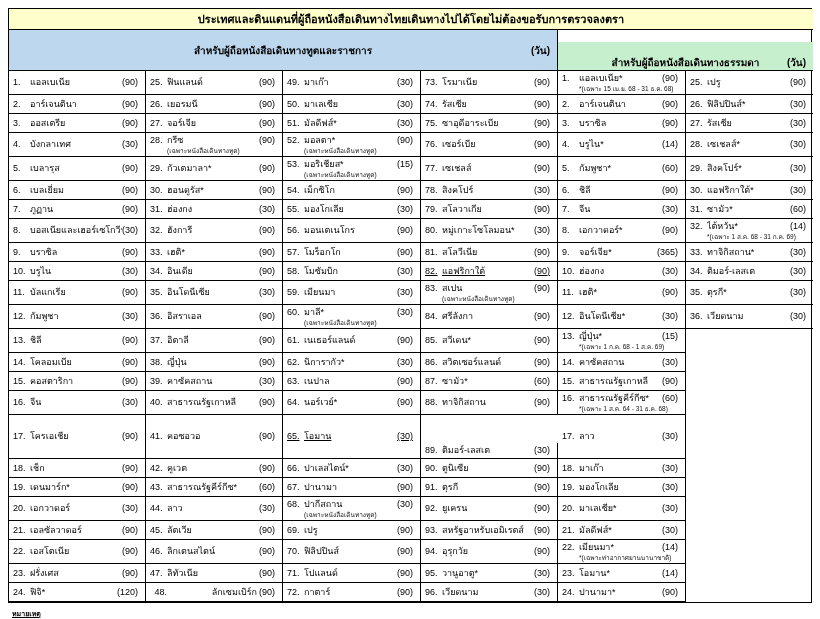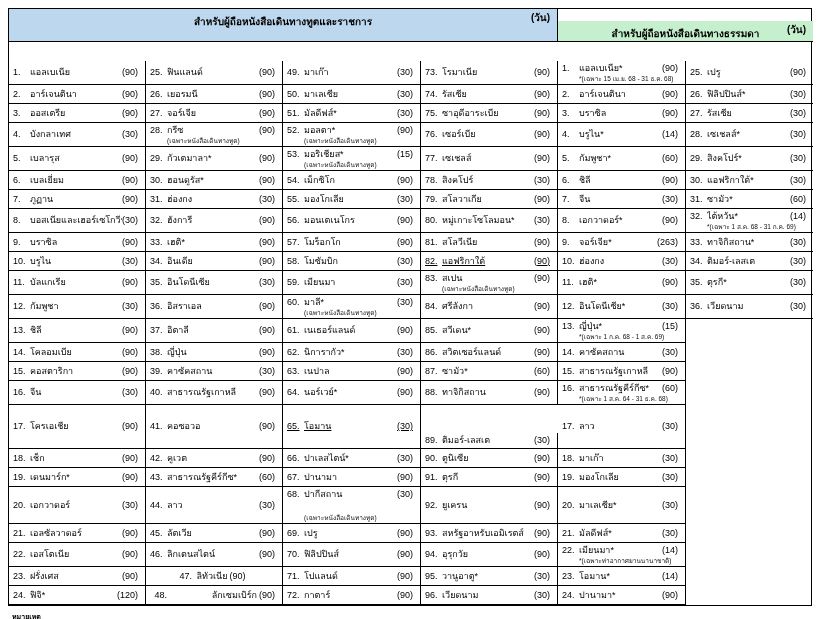--- a/index.html
+++ b/index.html
@@ -3,24 +3,24 @@
 <meta charset="utf-8">
 <style>
   html,body{margin:0;padding:0;background:#fff;width:820px;height:619px;overflow:hidden;}
   body{font-family:"Liberation Sans","DejaVu Sans",sans-serif;color:#000;}
   .page{padding:8px 8px 0 8px;position:relative;}
   #grid{display:grid;grid-template-columns:137px 137px 138px 137px 128px 127px;
         grid-auto-rows:minmax(19px,auto);border:1.5px solid #000;width:804px;box-sizing:border-box;background:#fff;}
   .title-row{grid-column:1/-1;background:#FFFFCC;border-bottom:1px solid #000;text-align:center;
         font-weight:bold;font-size:11px;line-height:15px;padding:3px 0 2px 0;}
   .hdr{border-bottom:1px solid #000;font-weight:bold;font-size:10px;line-height:13px;text-align:center;
-        position:relative;padding:6px 0 1px 0;}
+        position:relative;padding:14px 0 1px 0;}
   .hdr-dip{grid-column:1/5;background:#BDD7EE;border-right:1.5px solid #000;}
   .hdr-ord{grid-column:5/7;background:#C6EFCE;margin-top:12px;}
-  .days-lbl{position:absolute;right:7px;top:2px;}
+  .days-lbl{position:absolute;right:7px;top:14px;}
   .cell{border-right:1px solid #000;border-bottom:1px solid #000;padding:1px 3px 1px 4px;
         display:flex;flex-direction:column;justify-content:center;font-size:9px;line-height:13px;box-sizing:border-box;}
   .cell .line{display:flex;align-items:baseline;}
   .cell .no{flex:none;width:17px;}
   .cell .nm{flex:1;padding-right:2px;white-space:nowrap;overflow:hidden;}
   .cell .dy{flex:none;padding-right:4px;}
   .cell .nt{font-size:6.5px;line-height:8px;padding-left:17px;color:#111;}
   .sec-end{border-right:1.5px solid #000 !important;}
   .last-col{border-right:none;}
   .filler{border-bottom:none;border-right:none;}
@@ -29,20 +29,21 @@
   .fn-line{font-size:6.3px;line-height:9.5px;white-space:nowrap;}
   .fn-line.indent{padding-left:8px;}
   .fn-line b{font-weight:bold;}
   .date-line{position:absolute;top:2px;right:52px;font-size:9.5px;font-weight:bold;}
 </style>
 </head>
 <body>
 
 <div class="page">
   <div id="grid">
+    <div class="title-row" style="background: rgb(255, 255, 204);">ประเทศและดินแดนที่ผู้ถือหนังสือเดินทางไทยเดินทางไปได้โดยไม่ต้องขอรับการตรวจลงตรา</div>
     <div class="hdr hdr-dip" style="background: rgb(189, 215, 238);">
       <span>สำหรับผู้ถือหนังสือเดินทางทูตและราชการ</span>
       <span class="days-lbl">(วัน)</span>
     </div>
     <div class="hdr hdr-ord" style="background: rgb(198, 239, 206);">
       <span>สำหรับผู้ถือหนังสือเดินทางธรรมดา</span>
       <span class="days-lbl">(วัน)</span>
     </div>
 
   <div class="cell" style="grid-area: 3 / 1;">
@@ -361,21 +362,21 @@
           <span class="dy">(90)</span>
         </div>
       </div>
       <div class="cell" style="grid-area: 24 / 2;">
         <div class="line">
           <span class="no">46.</span>
           <span class="nm">ลิกเตนสไตน์</span>
           <span class="dy">(90)</span>
         </div>
       </div>
-      <div class="cell" style="grid-area: 25 / 2; align-items: center;">
+      <div class="cell" style="grid-area: 25 / 2;">
         <div class="line">
           <span class="no">47.</span>
           <span class="nm">ลิทัวเนีย</span>
           <span class="dy">(90)</span>
         </div>
       </div>
       <div class="cell" style="grid-area: 26 / 2; text-align: right;">
         <div class="line">
           <span class="no">48.</span>
           <span class="nm">ลักเซมเบิร์ก</span>
@@ -511,21 +512,21 @@
           <span class="dy">(30)</span>
         </div>
       </div>
       <div class="cell" style="grid-area: 21 / 3;">
         <div class="line">
           <span class="no">67.</span>
           <span class="nm">ปานามา</span>
           <span class="dy">(90)</span>
         </div>
       </div>
-      <div class="cell" style="grid-area: 22 / 3; gap: 13px;">
+      <div class="cell" style="grid-area: 22 / 3;">
         <div class="line">
           <span class="no">68.</span>
           <span class="nm">ปากีสถาน</span>
           <span class="dy">(30)</span>
         </div>
         <div class="nt">(เฉพาะหนังสือเดินทางทูต)</div>
       </div>
       <div class="cell" style="grid-area: 23 / 3;">
         <div class="line">
           <span class="no">69.</span>
@@ -777,21 +778,21 @@
         <div class="line">
           <span class="no">8.</span>
           <span class="nm">เอกวาดอร์*</span>
           <span class="dy">(90)</span>
         </div>
       </div>
       <div class="cell" style="grid-area: 11 / 5;">
         <div class="line">
           <span class="no">9.</span>
           <span class="nm">จอร์เจีย*</span>
-          <span class="dy">(263)</span>
+          <span class="dy">(365)</span>
         </div>
       </div>
       <div class="cell" style="grid-area: 12 / 5;">
         <div class="line">
           <span class="no">10.</span>
           <span class="nm">ฮ่องกง</span>
           <span class="dy">(30)</span>
         </div>
       </div>
       <div class="cell" style="grid-area: 13 / 5;">

